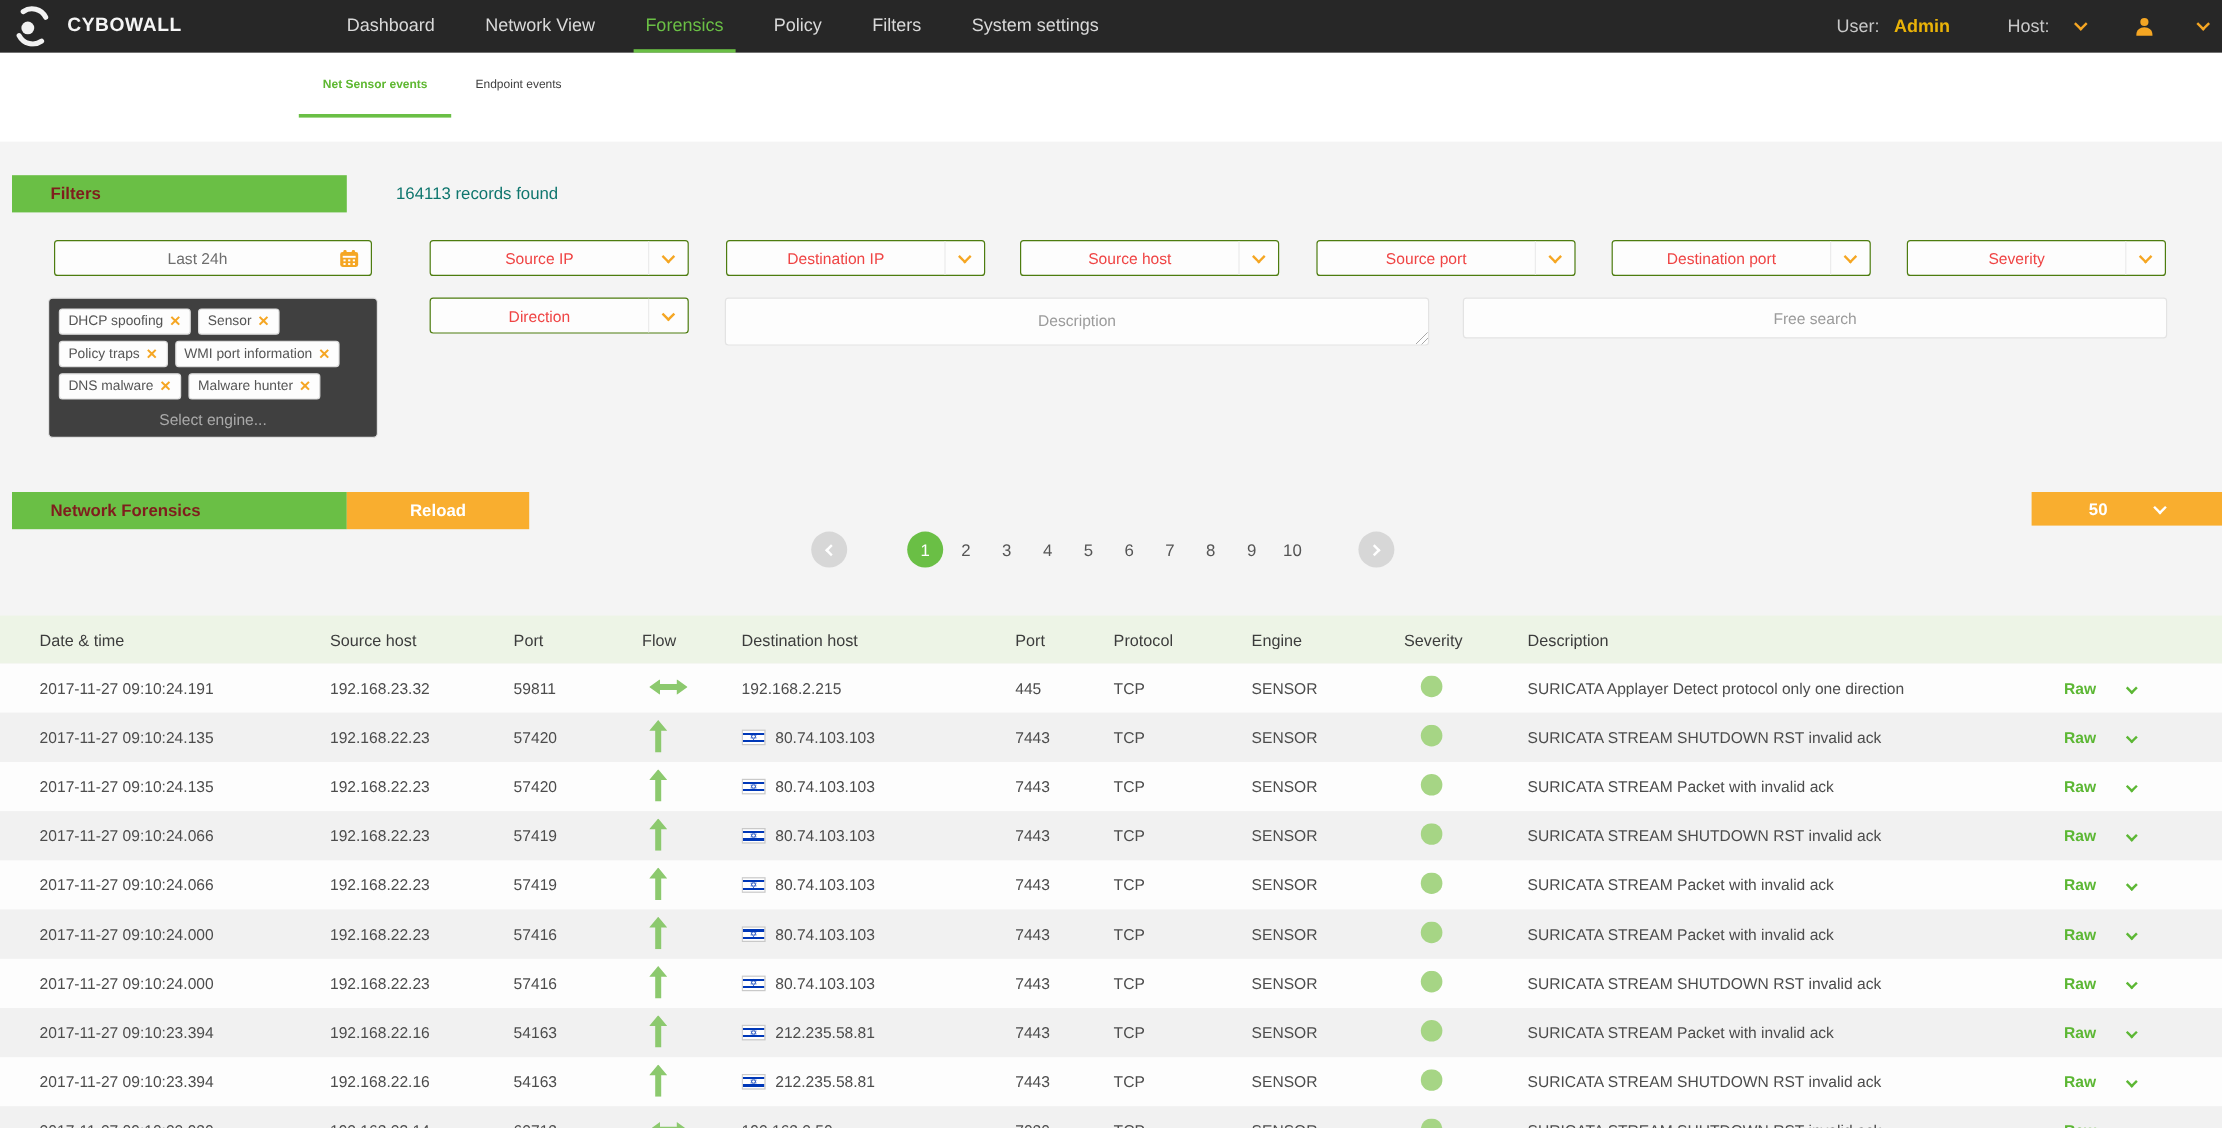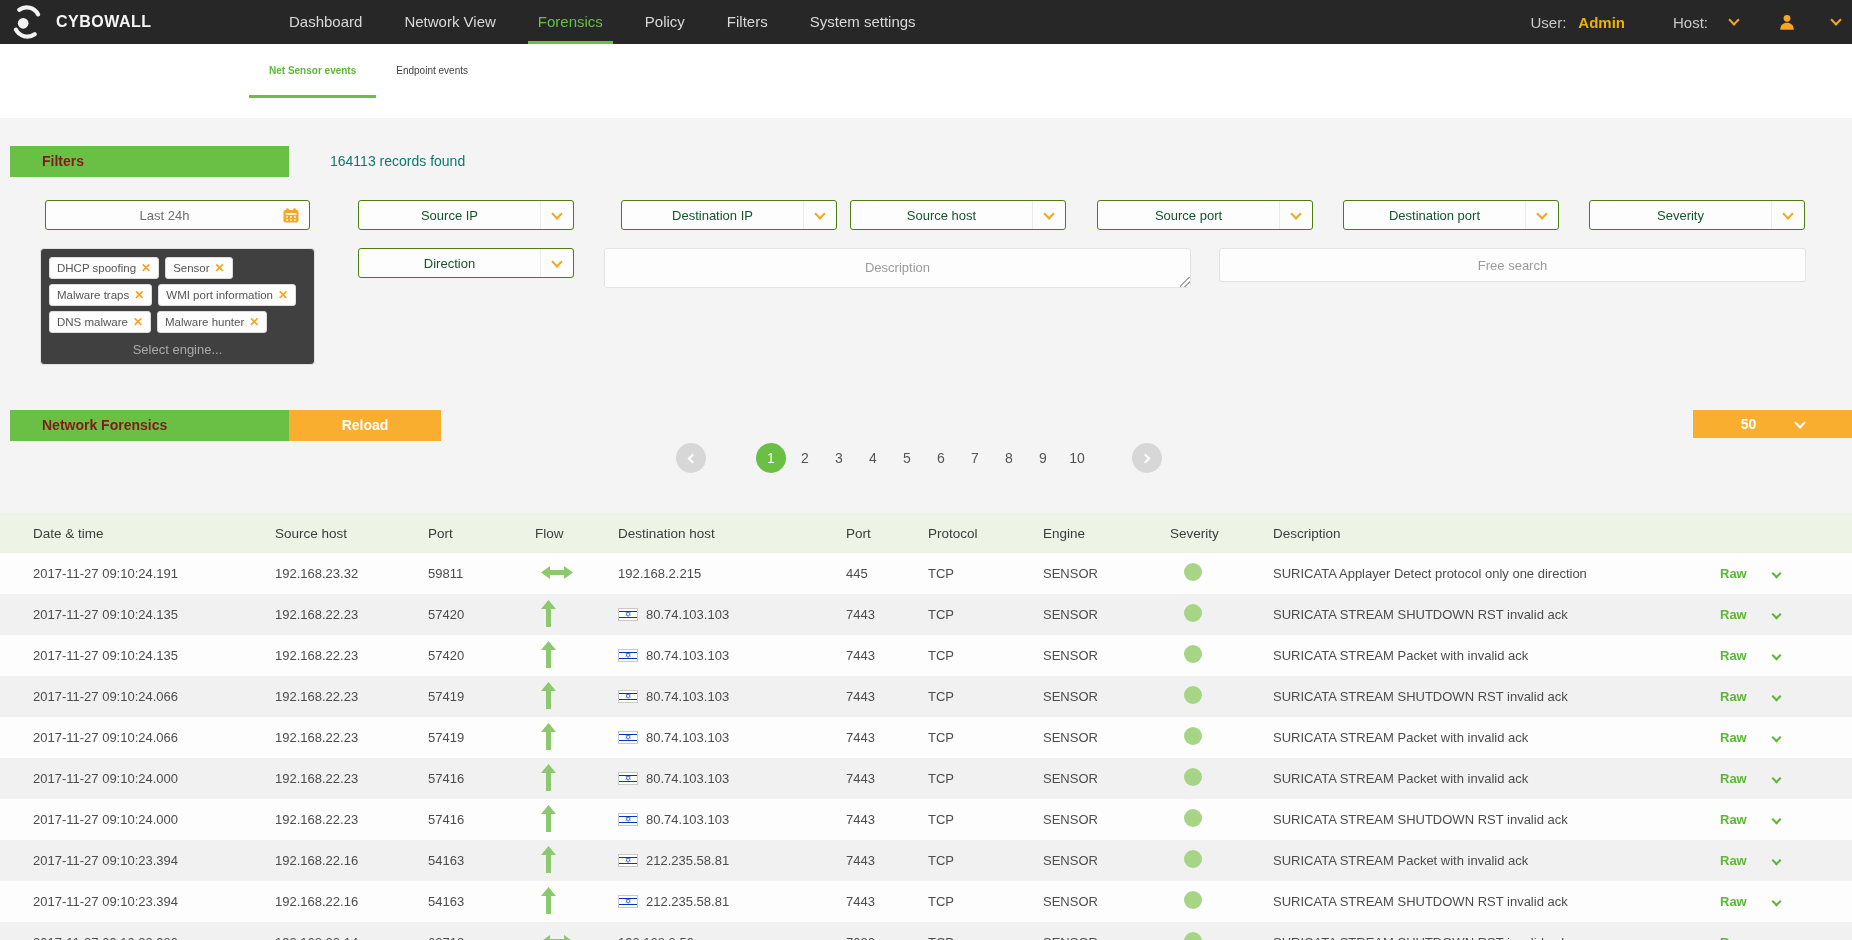--- a/index.html
+++ b/index.html
@@ -34,21 +34,21 @@
   .tab.active { color:#5fb832; font-weight:bold; }
   .tab.active::after { content:''; position:absolute; left:0; right:0; bottom:0; height:3px; background:#6abf45; }
 
   
   .green-bar { position:absolute; left:10px; width:279px; height:31px; background:#6abf45; color:#7f1d1d; font-size:14px; font-weight:bold; line-height:31px; padding-left:32px; }
   .records { position:absolute; left:330px; font-size:14px; font-weight:normal; color:#0f766e; line-height:31px; }
 
   
   .inputbox { position:absolute; background:#fdfdfd; border:1px solid #4d7c0f; border-radius:3px; height:30px; display:flex; align-items:center; }
   .dd { width:216px; }
-  .dd .dd-label { flex:1; text-align:center; color:#14532d; font-size:13px; }
+  .dd .dd-label { flex:1; text-align:center; color:#ef4444; font-size:13px; }
   .dd .dd-caret { width:33px; height:100%; border-left:1px solid #ececec; display:flex; align-items:center; justify-content:center; }
   .dd .dd-caret .chv { margin-top:-3px; }
   .datebox { left:45px; width:265px; }
   .datebox .date-label { flex:1; text-align:center; color:#6e6e6e; font-size:13px; }
   .datebox .cal { margin-right:10px; display:flex; }
 
   .tags-box { position:absolute; left:40px; top:248px; width:275px; height:117px; background:#404040; border:1px solid #e0e0e0; border-radius:4px; padding:8px 8px; }
   .chips { display:flex; flex-wrap:wrap; gap:5px 6px; }
   .chip { display:inline-flex; align-items:center; gap:5px; border:1px solid #dcdcdc; border-radius:3px; background:#fdfdfd; padding:3px 7px; font-size:11.5px; color:#555; cursor:default; }
   .chip .x { color:#f5a623; font-weight:bold; font-size:12px; cursor:pointer; }
@@ -163,21 +163,21 @@
     </span>
   </div>
 
   <div id="dd-row1">
       <div class="inputbox dd" style="left: 358px; top: 200px;">
         <span class="dd-label">Source IP</span>
         <span class="dd-caret">
           <i class="chv chv-orange"></i>
         </span>
       </div>
-      <div class="inputbox dd" style="left: 605px; top: 200px; margin-left: 16px;">
+      <div class="inputbox dd" style="left: 605px; top: 200px;">
         <span class="dd-label">Destination IP</span>
         <span class="dd-caret">
           <i class="chv chv-orange"></i>
         </span>
       </div>
       <div class="inputbox dd" style="left: 850px; top: 200px;">
         <span class="dd-label">Source host</span>
         <span class="dd-caret">
           <i class="chv chv-orange"></i>
         </span>
@@ -206,21 +206,21 @@
     <div class="chips">
         <span class="chip">
           <span>DHCP spoofing</span>
           <span class="x">✕</span>
         </span>
         <span class="chip">
           <span>Sensor</span>
           <span class="x">✕</span>
         </span>
         <span class="chip">
-          <span>Malware traps</span>
+          <span>Policy traps</span>
           <span class="x">✕</span>
         </span>
         <span class="chip">
           <span>WMI port information</span>
           <span class="x">✕</span>
         </span>
         <span class="chip">
           <span>DNS malware</span>
           <span class="x">✕</span>
         </span>

